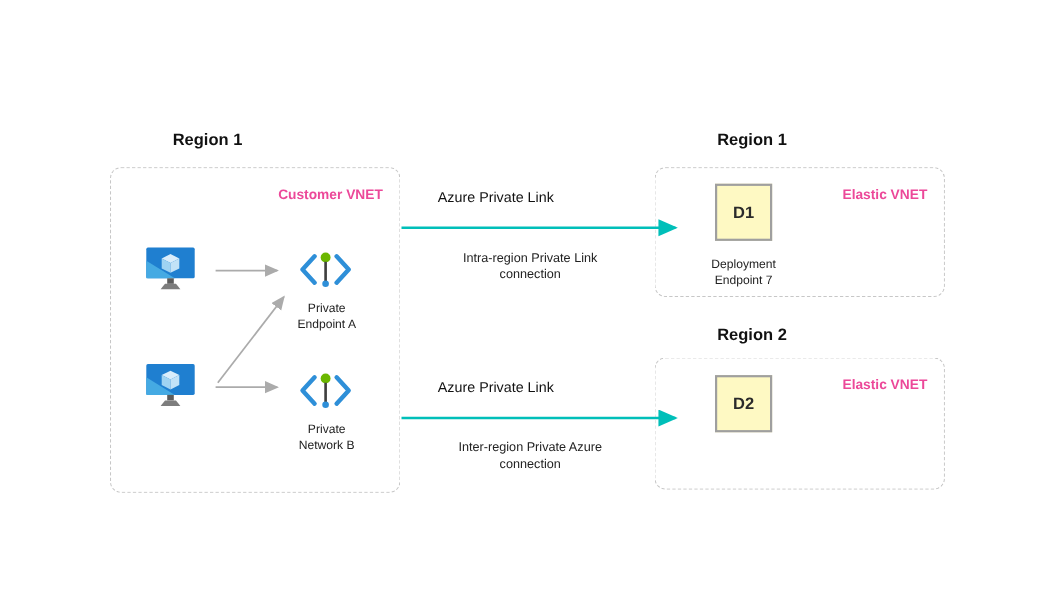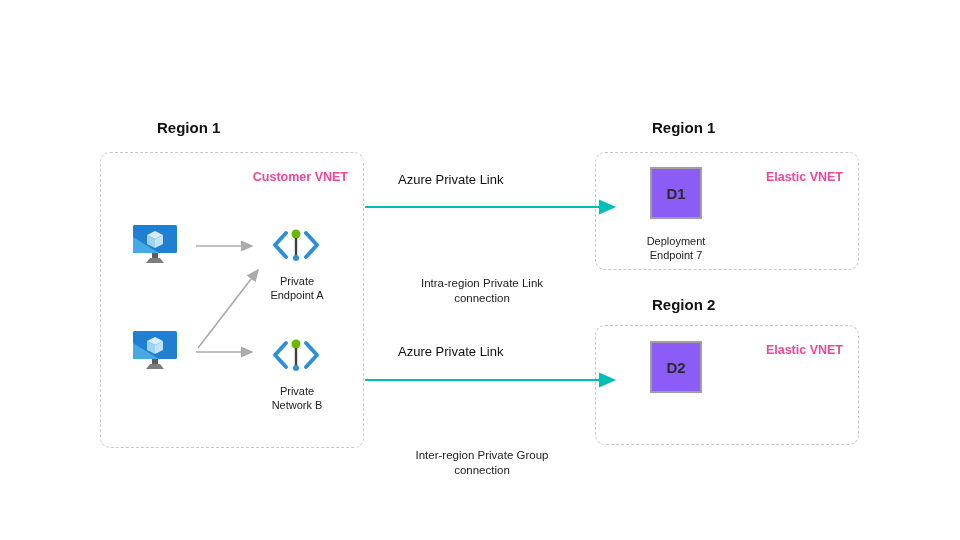--- a/index.html
+++ b/index.html
@@ -8,24 +8,24 @@
     font-family:"Liberation Sans", sans-serif;color:#1a1a1a;overflow:hidden;
   }
   .abs{position:absolute;}
   .region-title{font-size:15px;font-weight:700;color:#111;margin-left:47px;}
   .vnet-box{
     border:1.5px dashed #c7c7c7;border-radius:10px;background:#fff;
   }
   .vnet-label{font-size:12.5px;font-weight:700;color:#ec4899;text-align:right;}
   .small-label{font-size:11px;color:#222;text-align:center;line-height:1.3;}
   .link-title{font-size:13px;color:#111;text-align:left;}
-  .link-sub{font-size:11.5px;color:#222;text-align:center;line-height:1.3;margin-top:48px;}
+  .link-sub{font-size:11.5px;color:#222;text-align:center;line-height:1.3;}
   .nsg-note{font-size:11px;color:#111;text-align:center;line-height:1.35;}
   .d-node{
-    width:52px;height:52px;border:2px solid #9f9f9f;background:#8b5cf6;
+    width:52px;height:52px;border:2px solid #9f9f9f;background:#fef9c3;
     display:flex;align-items:center;justify-content:center;
     font-size:15px;font-weight:700;color:#2b2b2b;box-sizing:border-box;
   }
   svg.overlay{position:absolute;left:0;top:0;pointer-events:none;}
   .gray-line{stroke:var(--arrow-gray,#ababab);stroke-width:1.6;fill:none;}
   .teal-line{stroke:var(--arrow-teal,#00bfb9);stroke-width:2.2;fill:none;}
 </style>
 </head>
 <body>
 
@@ -80,21 +80,21 @@
       <circle cx="24" cy="32" r="3" fill="#2e8fd8"></circle>
     </svg>
   </div>
   <div class="abs small-label" style="left:262px;top:384px;width:70px;">Private Network B</div>
 
 
   <div class="abs link-title" style="left:398px;top:172px;width:168px;">Azure Private Link</div>
   <div class="abs link-sub" style="left:398px;top:228px;width:168px;">Intra-region Private Link connection</div>
 
   <div class="abs link-title" style="left:398px;top:344px;width:168px;">Azure Private Link</div>
-  <div class="abs link-sub" style="left:398px;top:400px;width:168px;">Inter-region Private Group connection</div>
+  <div class="abs link-sub" style="left:398px;top:400px;width:168px;">Inter-region Private Azure connection</div>
 
   <div class="abs region-title" style="left:605px;top:119px;">Region 1</div>
   <div class="abs vnet-box" style="left:595px;top:152px;width:262px;height:116px;"></div>
   <div class="abs vnet-label" style="left:677px;top:170px;width:166px;">Elastic VNET</div>
   <div class="abs d-node" style="left:650px;top:167px;">D1</div>
   <div class="abs small-label" style="left:631px;top:234px;width:90px;">Deployment Endpoint 7</div>
 
   <div class="abs region-title" style="left:605px;top:296px;">Region 2</div>
   <div class="abs vnet-box" style="left:595px;top:325px;width:262px;height:118px;"></div>
   <div class="abs vnet-label" style="left:677px;top:343px;width:166px;">Elastic VNET</div>

